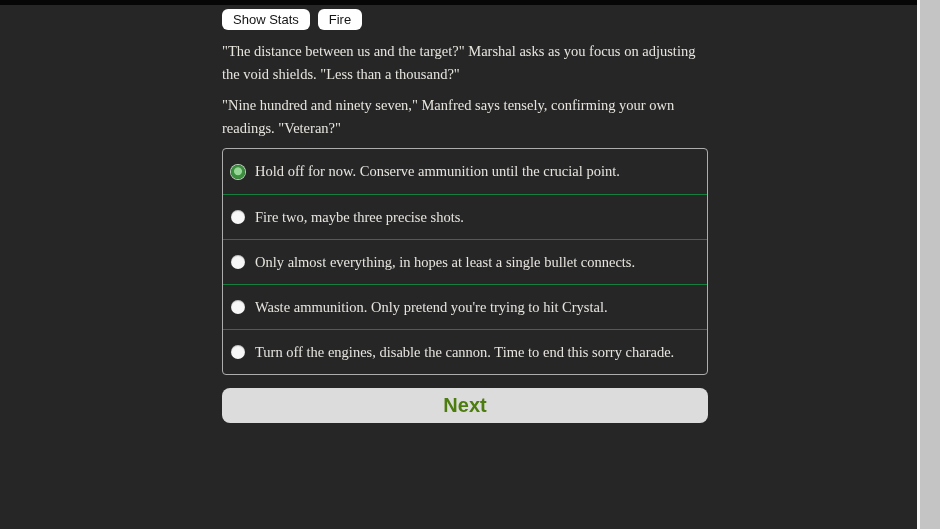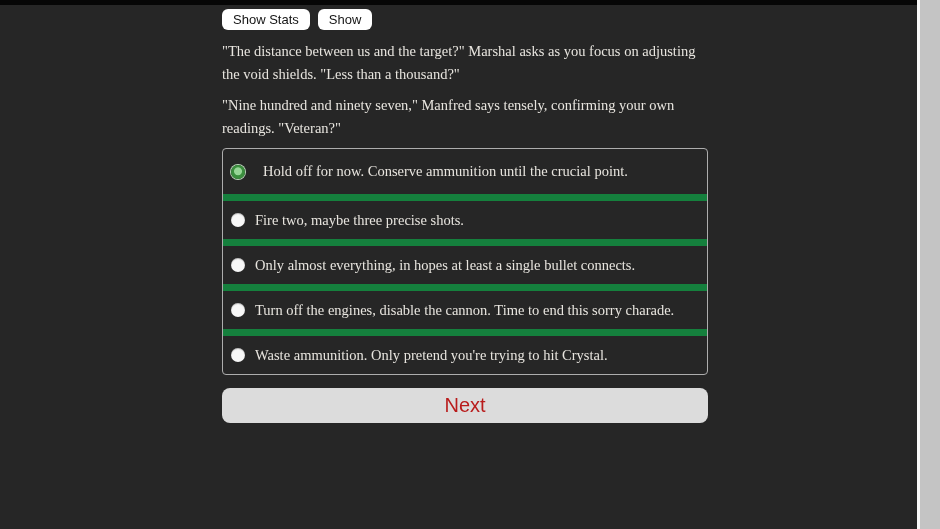--- a/index.html
+++ b/index.html
@@ -43,24 +43,24 @@
   }
   .choices {
     margin-top: 7px;
     border: 1px solid #adadad;
     border-radius: 4px;
     overflow: hidden;
   }
   .choice-row {
     display: flex; align-items: center;
     height: 45px;
-    border-top: 7px solid #15803d;
+    border-top: 1px solid #15803d;
     cursor: pointer;
   }
-  .choice-row:first-child { border-top: none; gap: 8px; }
+  .choice-row:first-child { border-top: none; }
   .radio {
     flex: 0 0 14px;
     width: 14px; height: 14px;
     margin-left: 8px;
     border-radius: 50%;
     background: #f7f7f7;
     box-shadow: inset 0 1px 1px rgba(0,0,0,0.25);
   }
   .radio.selected {
     background: radial-gradient(circle at 50% 45%, #96d696 0 34%, #3b8f3e 42% 100%);
@@ -68,37 +68,37 @@
   }
   .choice-label {
     font-family: "Liberation Serif", serif;
     font-size: 14.5px; color: #e8e5df;
     margin-left: 10px; margin-right: 8px;
     white-space: nowrap; overflow: hidden;
   }
   .next-button {
     display: block; width: 100%;
     margin-top: 13px; height: 35px;
-    background: #dcdcdc; color: #b91c1c;
+    background: #dcdcdc; color: #4d7c0f;
     border: none; border-radius: 8px;
     font-family: "Liberation Sans", sans-serif;
-    font-size: 20px; font-weight: normal;
+    font-size: 20px; font-weight: bold;
     cursor: pointer;
   }
 </style>
 </head>
 <body>
 
 <div class="top-strip"></div>
 
 <div class="content">
 
   <div class="toolbar">
     <button>Show Stats</button>
-    <button>Show</button>
+    <button>Fire</button>
   </div>
 
   <div class="story">
     <p>"The distance between us and the target?" Marshal asks as you focus on adjusting the void shields. "Less than a thousand?"</p>
     <p>"Nine hundred and ninety seven," Manfred says tensely, confirming your own readings. "Veteran?"</p>
   </div>
 
   <div class="choices">
     <label class="choice-row">
       <span class="radio selected"></span>
@@ -107,25 +107,25 @@
     <label class="choice-row">
       <span class="radio"></span>
       <span class="choice-label">Fire two, maybe three precise shots.</span>
     </label>
     <label class="choice-row">
       <span class="radio"></span>
       <span class="choice-label">Only almost everything, in hopes at least a single bullet connects.</span>
     </label>
     <label class="choice-row">
       <span class="radio"></span>
-      <span class="choice-label">Turn off the engines, disable the cannon. Time to end this sorry charade.</span>
+      <span class="choice-label">Waste ammunition. Only pretend you're trying to hit Crystal.</span>
     </label>
     <label class="choice-row">
       <span class="radio"></span>
-      <span class="choice-label">Waste ammunition. Only pretend you're trying to hit Crystal.</span>
+      <span class="choice-label">Turn off the engines, disable the cannon. Time to end this sorry charade.</span>
     </label>
   </div>
 
   <button class="next-button">Next</button>
 
 </div>
 
 <div class="scrollbar">
   <div class="scrollbar-thumb"></div>
 </div>

